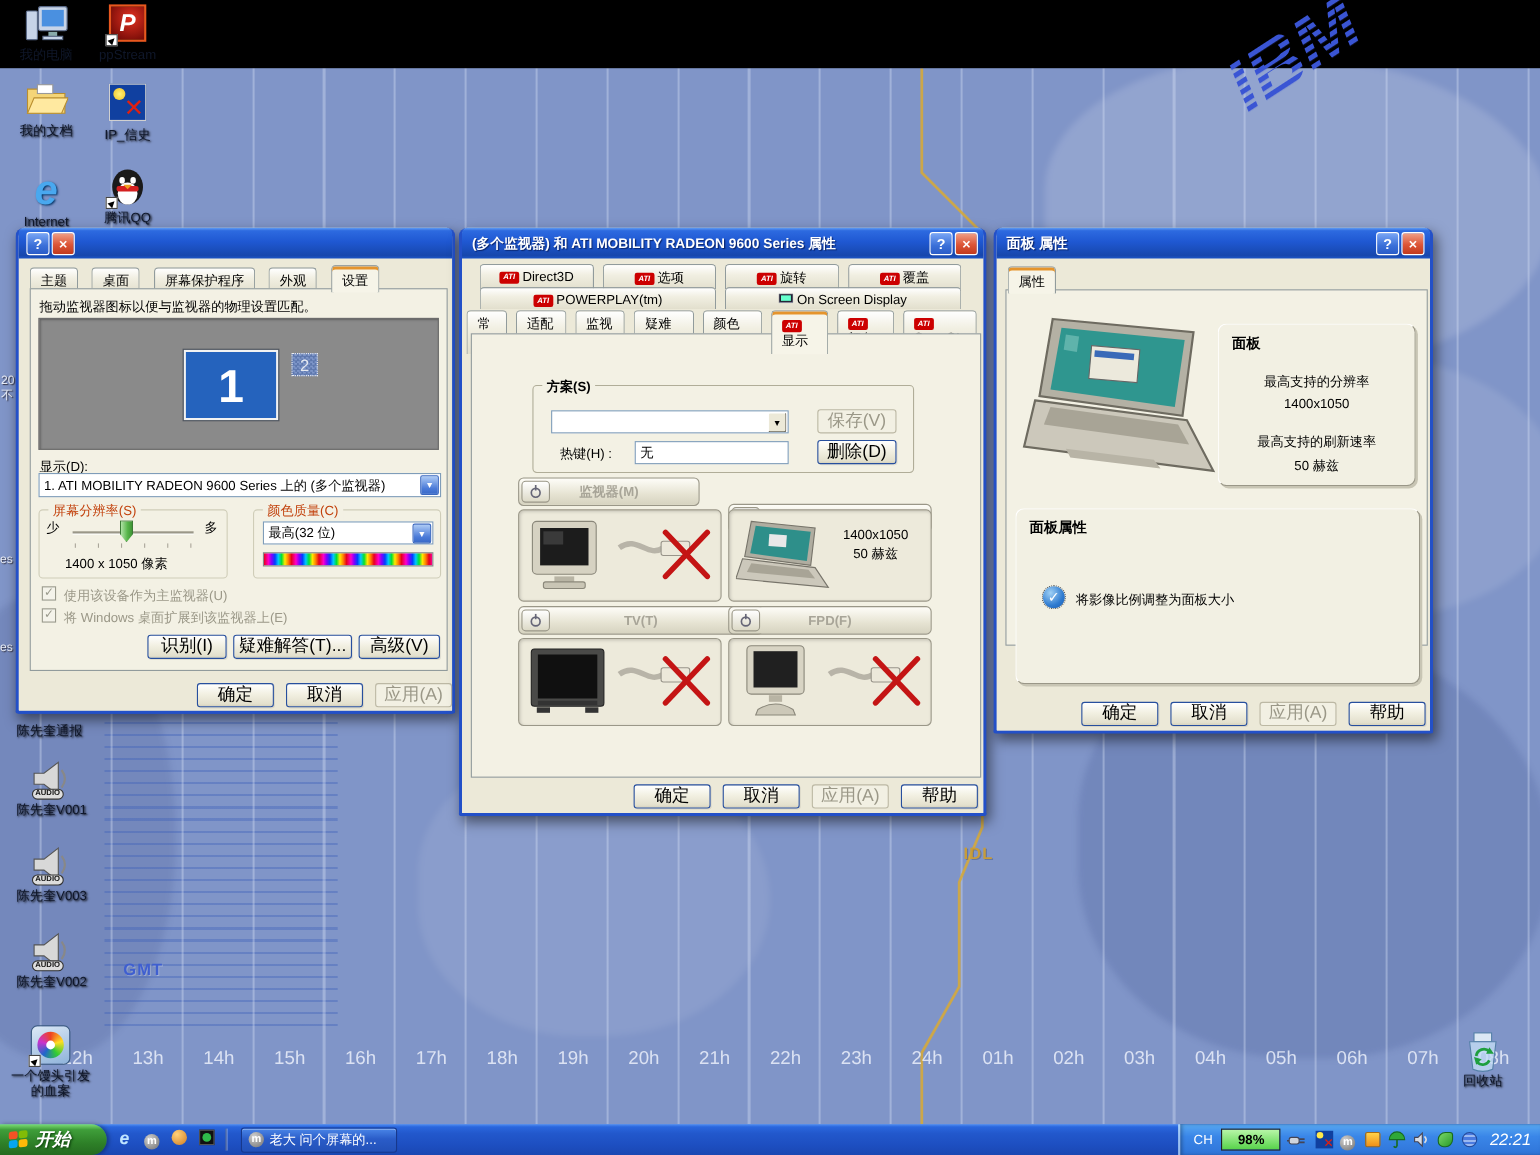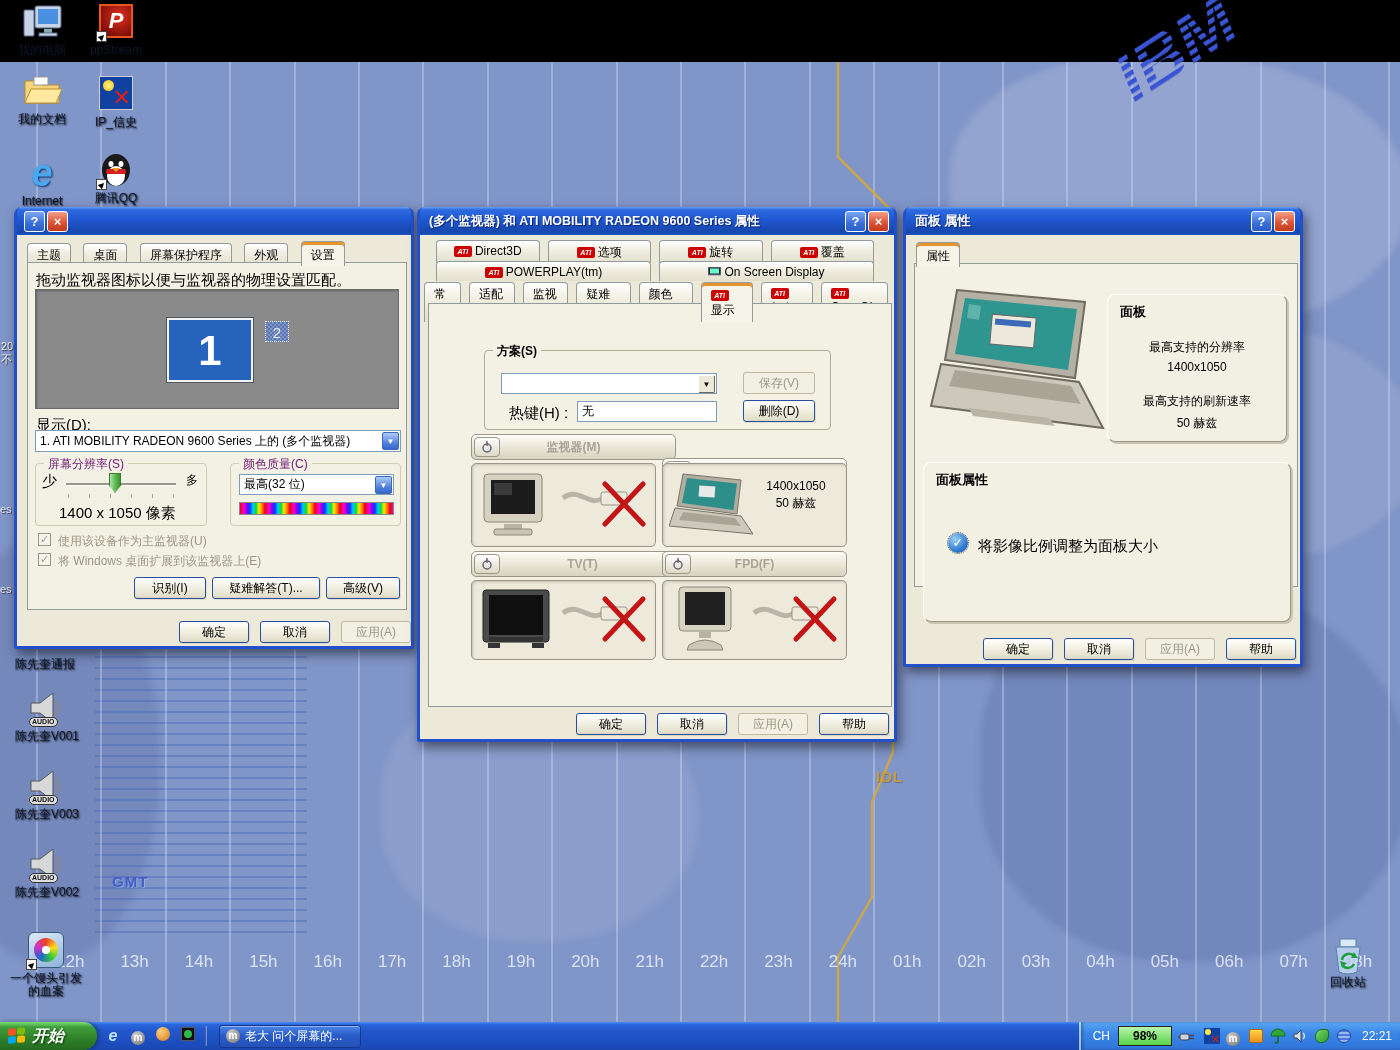--- a/index.html
+++ b/index.html
@@ -43,23 +43,23 @@
   .xpwin{position:absolute;border:3px solid #2350c8;border-top:none;border-radius:8px 8px 3px 3px;background:#ece9d8;box-shadow:3px 5px 12px rgba(0,0,0,.5);}
   .titlebar{height:28px;border-radius:5px 5px 0 0;background:linear-gradient(180deg,#64a0f4 0%,#2d6ae0 10%,#1f58d2 45%,#1747ad 90%,#1d55c6 100%);display:flex;align-items:center;padding:0 5px;}
   .wtitle{flex:1;color:#fff;font-weight:bold;font-size:13px;padding-left:4px;text-shadow:1px 1px 1px #0a246a;white-space:nowrap;overflow:hidden;}
   .tbtn{width:21px;height:21px;margin-left:2px;border:1px solid #fff;border-radius:3px;color:#fff;font-weight:bold;font-size:13px;text-align:center;line-height:19px;cursor:pointer;}
   .tbtn.help{background:linear-gradient(#7aa6f5,#3a6fd8 60%,#2a5cc8);}
   .tbtn.close{background:linear-gradient(#f0a088,#dd5537 55%,#c23a1d);}
   .tab{position:relative;display:inline-block;padding:3px 9px 2px;margin-right:8px;font-size:12px;background:linear-gradient(#fff,#f1efe2 40%,#e2dfcd);border:1px solid #919b9c;border-bottom:none;border-radius:4px 4px 0 0;cursor:pointer;vertical-align:bottom;}
   .tab.active{background:#f6f4e8;box-shadow:inset 0 3px 0 #e5942c;padding-top:5px;z-index:3;}
   .tabpage{position:absolute;border:1px solid #919b9c;background:#f3f1e4;}
   .gb{position:absolute;border:1px solid #cfcdb8;border-radius:4px;}
-  .gb>.gbl{position:absolute;top:-8px;left:8px;background:#f3f1e4;padding:0 4px;font-size:12px;color:#701a75;}
+  .gb>.gbl{position:absolute;top:-8px;left:8px;background:#f3f1e4;padding:0 4px;font-size:12px;color:#c2410c;}
   .gb>.gbl.dark{color:#000;font-weight:bold;}
-  .xpbtn{position:absolute;height:22px;border:1px solid #274f9e;border-radius:3px;background:linear-gradient(180deg,#fff,#f2f0e2 45%,#e3e0cd 90%,#d6d2bd);font-size:12px;text-align:center;line-height:20px;cursor:pointer;box-shadow:1px 1px 0 rgba(0,0,0,.08);}
+  .xpbtn{position:absolute;height:22px;border:1px solid #274f9e;border-radius:3px;background:linear-gradient(180deg,#fff,#f2f0e2 45%,#e3e0cd 90%,#d6d2bd);font-size:16px;text-align:center;line-height:20px;cursor:pointer;box-shadow:1px 1px 0 rgba(0,0,0,.08);}
   .xpbtn.dis{color:#9b9888;border-color:#bcb8a4;background:#f2f0e3;box-shadow:none;cursor:default;}
   .combo{position:absolute;height:22px;background:#fff;border:1px solid #7f9db9;display:flex;align-items:center;}
   .combo .cval{flex:1;font-size:12px;padding:0 4px;white-space:nowrap;overflow:hidden;}
   .combo .arr{width:17px;height:18px;margin-right:1px;border-radius:2px;text-align:center;line-height:17px;font-size:8px;cursor:pointer;}
   .arr.xp{background:linear-gradient(#aecbf5,#4a7ad8 70%,#3a6ac8);color:#fff;border:1px solid #3a68c0;}
   .arr.classic{background:#ece9d8;color:#000;border:1px solid;border-color:#fff #6a675a #6a675a #fff;}
   .xcheck{position:absolute;width:13px;height:13px;border:1px solid #9a9a8c;background:#f4f3ea;color:#9a9a8c;font-size:11px;font-weight:bold;line-height:11px;text-align:center;}
   .clabel{position:absolute;font-size:12px;color:#9b9888;}
   .preview{position:absolute;background:#8a8a8a;border:1px solid #6c6c6c;box-shadow:inset 1px 1px 2px rgba(0,0,0,.3);}
   .mon1{position:absolute;background:#2563bd;border:2px solid #f2f2f2;outline:1px solid #50565e;color:#fff;font-size:42px;font-weight:bold;text-align:center;cursor:move;}
@@ -72,38 +72,38 @@
   .atichip{display:inline-block;width:18px;height:11px;background:#c00;border-radius:2px;color:#fff;font-size:7px;font-weight:bold;font-style:italic;text-align:center;line-height:11px;margin-right:3px;vertical-align:1px;}
   .devhead{position:absolute;height:26px;border:1px solid #9a9788;border-radius:5px;background:linear-gradient(180deg,#fefdf8,#e6e3d2 60%,#d6d3c0);display:flex;align-items:center;justify-content:center;font-weight:bold;font-size:12px;cursor:pointer;}
   .devhead.off{color:#a8a598;}
   .pwr{position:absolute;left:2px;top:2px;width:26px;height:20px;border:1px solid #9a9788;border-radius:4px;background:linear-gradient(#fff,#dcd9c6);display:flex;align-items:center;justify-content:center;cursor:pointer;}
   .devbody{position:absolute;border:1px solid #9a9788;border-radius:5px;background:#edeadb;box-shadow:inset 1px 1px 3px rgba(0,0,0,.18);}
   .paneltext{position:absolute;font-size:12px;color:#000;text-align:center;line-height:17px;}
   .raised{position:absolute;border-radius:8px;background:#f2f0e3;border:1px solid #fff;border-right-color:#9a9788;border-bottom-color:#9a9788;box-shadow:2px 2px 0 #c8c5b4;}
   .raised .rlabel{position:absolute;left:12px;top:8px;font-weight:bold;font-size:13px;color:#000;}
   .aticheck{position:absolute;width:20px;height:20px;border-radius:50%;background:radial-gradient(circle at 35% 30%,#9fd0f5,#2f7bd0 60%,#1b5cb0);outline:1px dotted #555;color:#fff;font-weight:bold;font-size:13px;text-align:center;line-height:19px;cursor:pointer;}
   .hotinput{position:absolute;height:21px;background:#fff;border:1px solid #7f9db9;font-size:12px;padding:2px 4px;}
-  .stext{position:absolute;font-size:15px;color:#000;white-space:nowrap;}
+  .stext{position:absolute;font-size:12px;color:#000;white-space:nowrap;}
 
   
   .taskbar{position:absolute;left:0;top:1022px;width:1400px;height:28px;z-index:20;background:linear-gradient(180deg,#4f8df2 0%,#2a66dd 9%,#2258cc 30%,#1d4ec0 70%,#1a47b2 100%);display:flex;align-items:center;}
   .startbtn{position:relative;height:28px;width:97px;border-radius:0 14px 14px 0;background:linear-gradient(180deg,#7ede76 0%,#3f9e3a 18%,#2e8128 60%,#256b20 100%);display:flex;align-items:center;padding-left:8px;cursor:pointer;box-shadow:2px 0 4px rgba(0,0,0,.35);}
   .flag{width:19px;height:17px;display:grid;grid-template:7px 7px/8px 8px;gap:1px;transform:skewY(-6deg);margin-right:5px;}
   .flag i{border-radius:2px;}
   .startlabel{color:#fff;font-size:16px;font-weight:bold;font-style:italic;text-shadow:1px 1px 2px #0a3a0a;}
   .qlicon{width:18px;height:18px;margin-left:7px;text-align:center;cursor:pointer;position:relative;}
   .qdiv{width:2px;height:20px;margin-left:8px;background:rgba(255,255,255,.35);border-left:1px solid rgba(0,0,0,.3);}
   .taskbtn{margin-left:12px;height:23px;width:142px;border-radius:3px;border:1px solid #17388c;background:linear-gradient(180deg,#4a86e8,#2a5cc8 45%,#2351b8);display:flex;align-items:center;padding:0 6px;color:#fff;font-size:12px;cursor:pointer;box-shadow:inset 0 1px 0 rgba(255,255,255,.4);}
   .taskbtn .mball{margin-right:5px;}
   .mball{display:inline-block;width:14px;height:14px;border-radius:50%;background:radial-gradient(circle at 35% 30%,#cfcfcf,#707070);color:#fff;font-size:10px;font-weight:bold;text-align:center;line-height:14px;}
   .tray{margin-left:auto;height:28px;display:flex;align-items:center;padding:0 8px 0 12px;background:linear-gradient(180deg,#58a8f2 0%,#3a86e8 40%,#2f74d8 100%);border-left:2px solid rgba(255,255,255,.5);box-shadow:inset 2px 0 3px rgba(0,0,0,.25);}
   .tray .lang{color:#fff;font-size:12px;margin-right:8px;}
   .battery{width:54px;height:20px;background:linear-gradient(#b8f6a8,#57d34a);border:1px solid #222;text-align:center;font-size:12px;font-weight:bold;color:#000;line-height:18px;margin-right:6px;}
   .trayicon{width:16px;height:16px;margin-left:6px;cursor:pointer;position:relative;}
-  .clock{color:#fff;font-size:12px;margin-left:10px;}
+  .clock{color:#fff;font-size:15px;margin-left:10px;font-style:italic;}
 </style>
 </head>
 <body>
 
 <div class="screen">
 
   <div class="wall">
     <div class="blob" style="left:950px;top:-10px;width:460px;height:280px;background:rgba(255,255,255,.14);"></div>
     <div class="blob" style="left:1060px;top:260px;width:360px;height:240px;background:rgba(255,255,255,.10);"></div>
     <div class="blob" style="left:980px;top:520px;width:430px;height:380px;background:rgba(30,50,110,.14);"></div>
@@ -367,21 +367,21 @@
         <div class="combo" style="left:16px;top:22px;width:216px;height:21px;">
           <span class="cval"></span>
           <span class="arr classic">▼</span>
         </div>
         <span class="xpbtn dis" style="left:258px;top:21px;width:72px;">保存(V)</span>
         <span class="stext" style="left:24px;top:53px;">热键(H) :</span>
         <input class="hotinput" style="left: 92px; top: 50px; width: 140px;" value="无">
         <span class="xpbtn" style="left:258px;top:49px;width:72px;">删除(D)</span>
       </div>
 
-      <div class="devhead off" style="left:42px;top:130px;width:205px;text-align:right;">
+      <div class="devhead off" style="left:42px;top:130px;width:165px;text-align:right;">
         <span class="pwr">
             <svg width="12" height="12">
               <circle cx="6" cy="7" r="4" fill="none" stroke="#667" stroke-width="1.5"></circle>
               <line x1="6" y1="0" x2="6" y2="5" stroke="#667" stroke-width="1.5"></line>
             </svg>
           </span>
         <span>监视器(M)</span>
       </div>
       <div class="devbody" style="left:42px;top:159px;width:185px;height:84px;">
         <svg width="70" height="66" style="position:absolute;left:8px;top:8px;">

